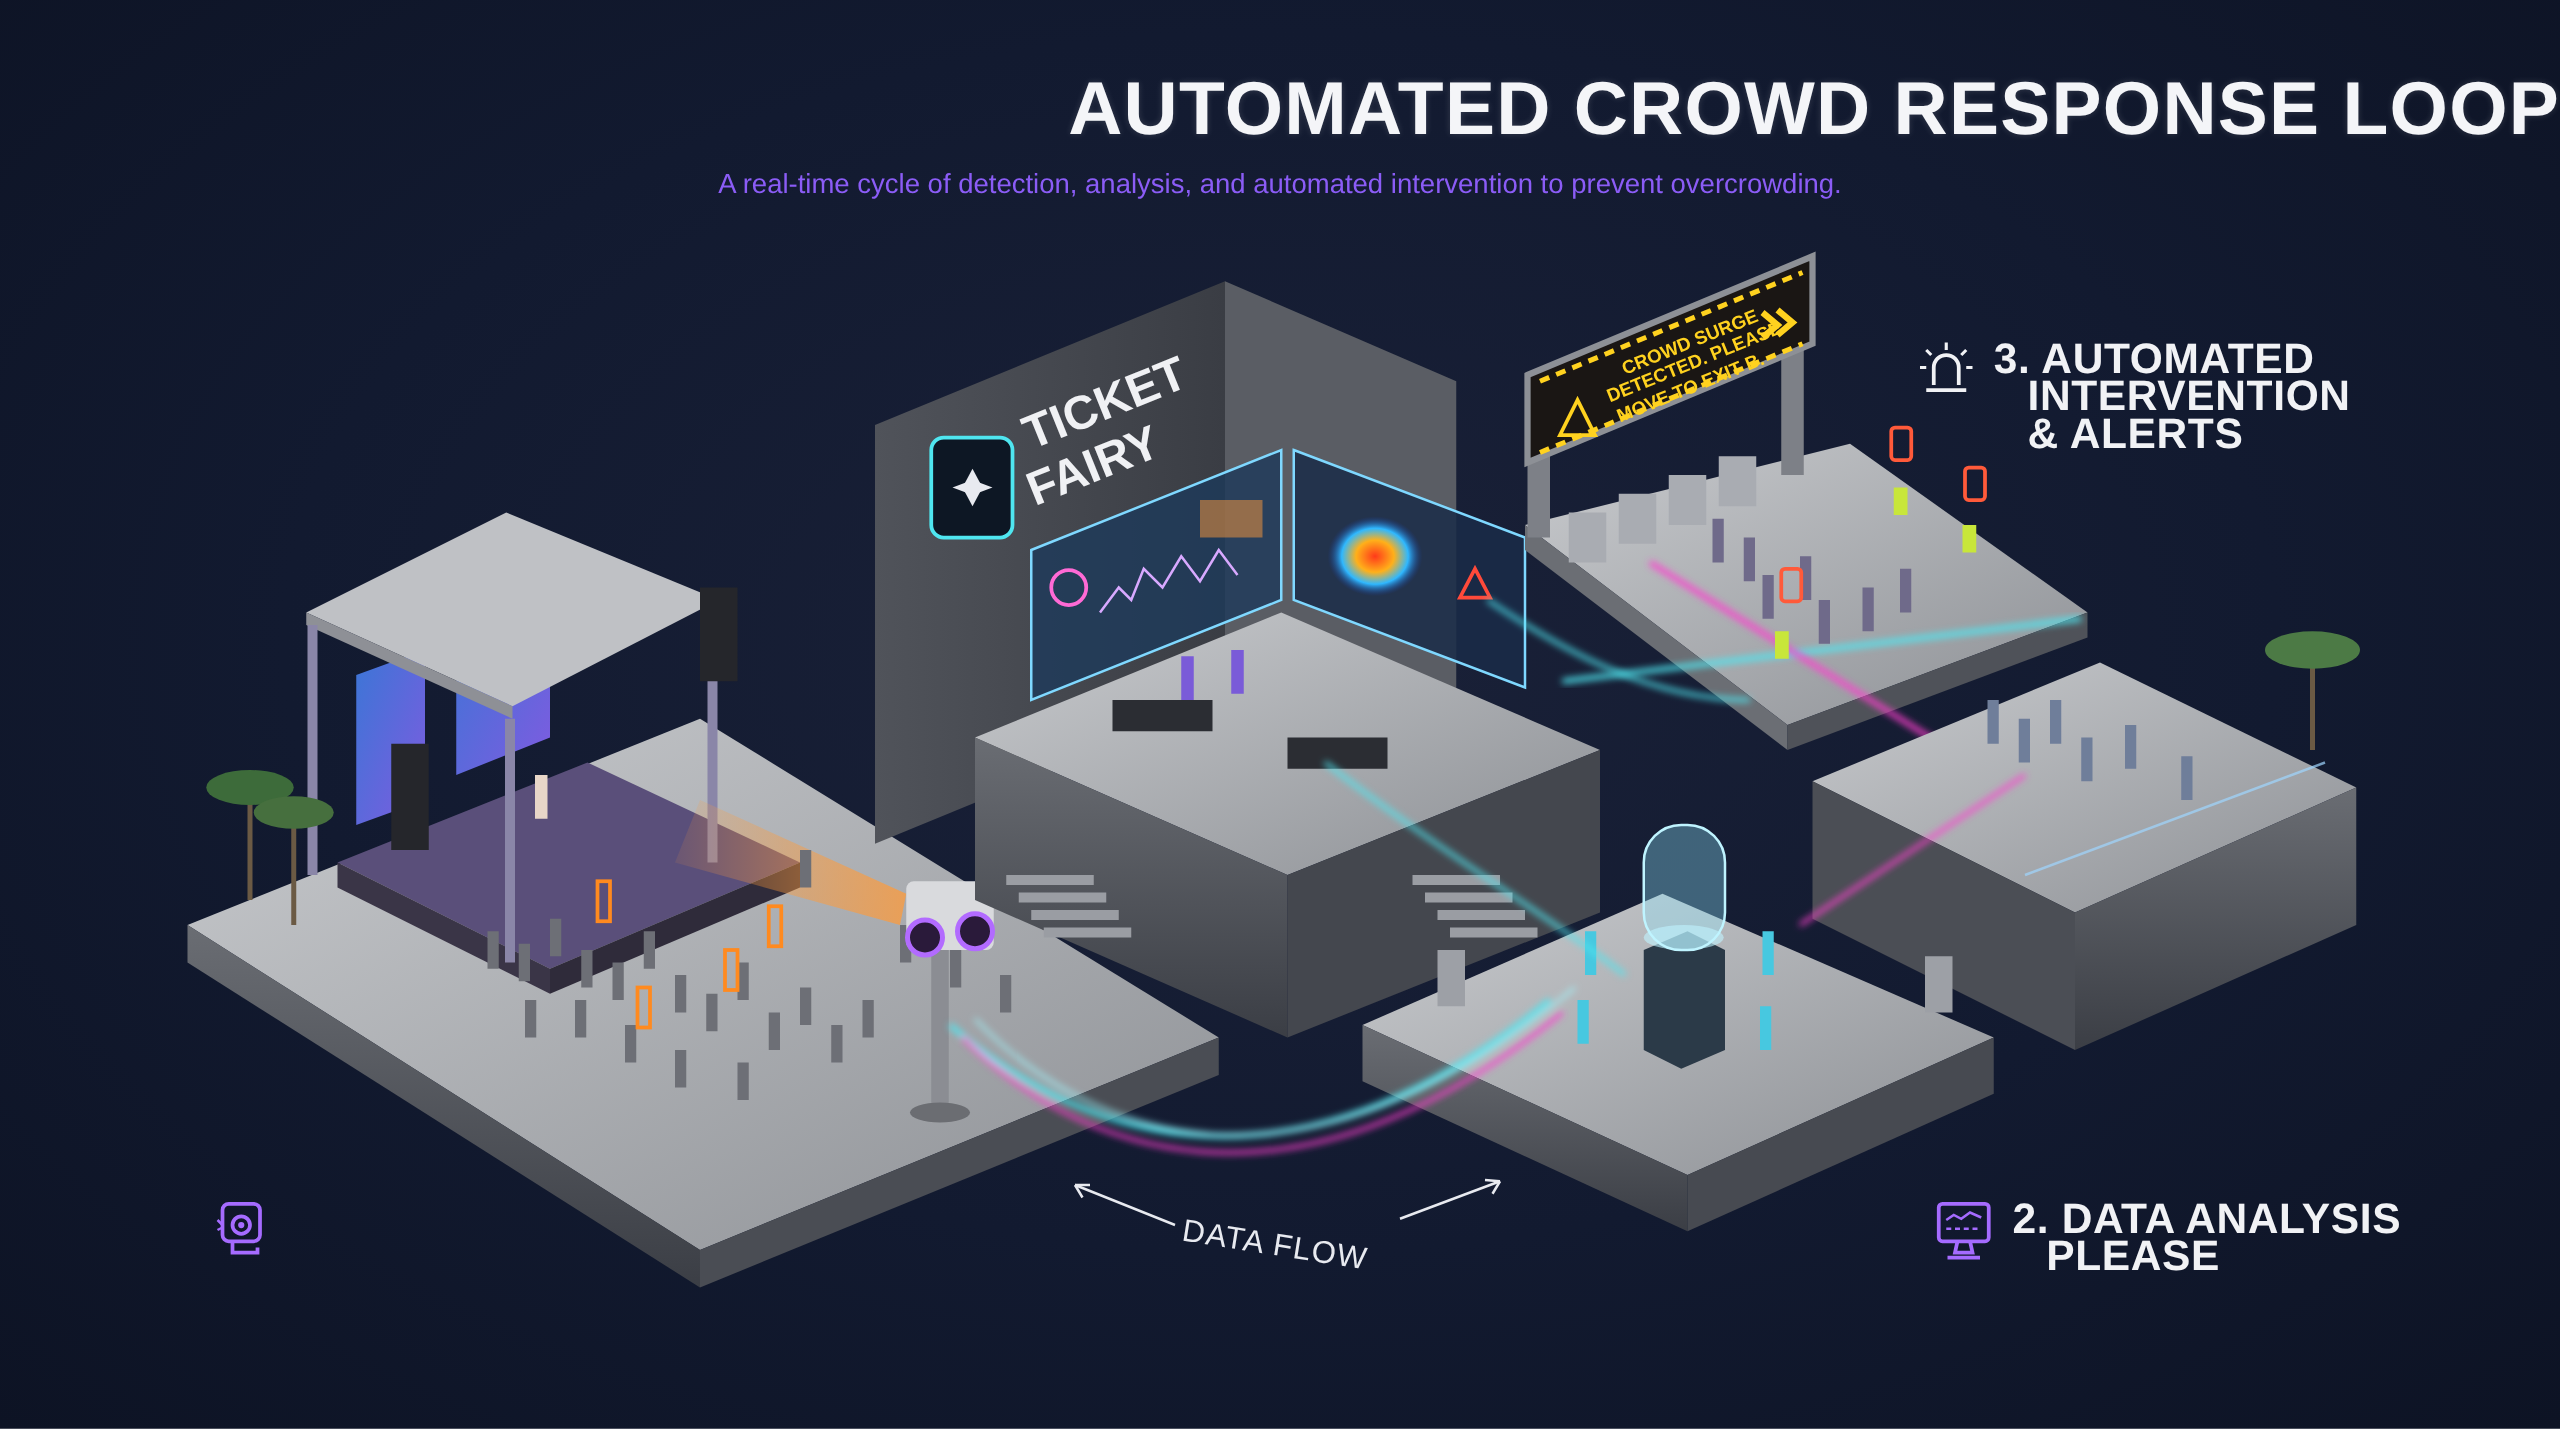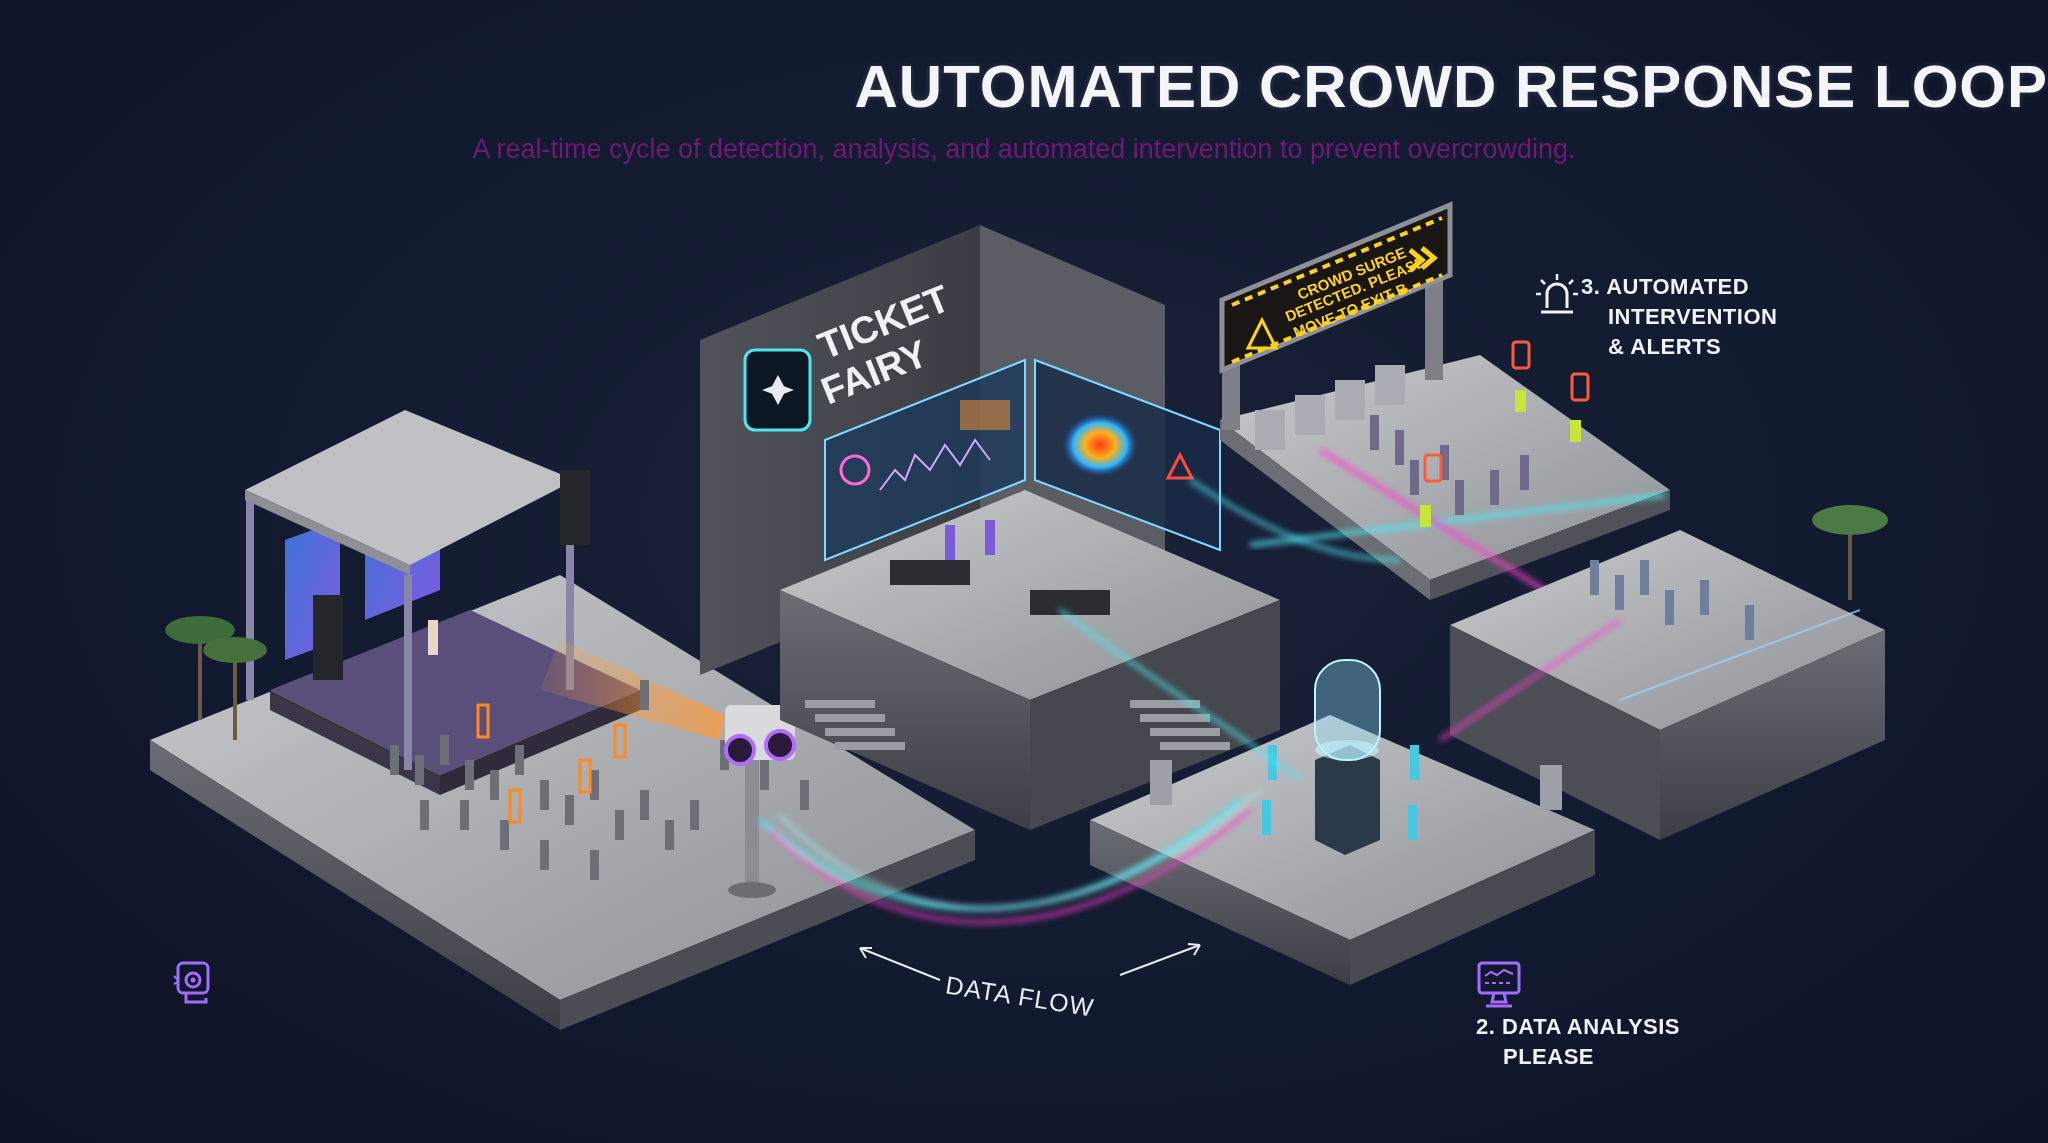--- a/index.html
+++ b/index.html
@@ -9,26 +9,26 @@
     font-family: "Liberation Sans", "DejaVu Sans", sans-serif;
     color:#fff; position:relative;
   }
   .title {
     position:absolute; left:0; right:0; top:52px; text-align:right;
     font-size:60px; font-weight:700; letter-spacing:1px; color:#f4f5f8;
     text-shadow: 0 0 6px rgba(255,255,255,0.15);
   }
   .subtitle {
     position:absolute; left:0; right:0; top:134px; text-align:center;
-    font-size:27px; color:#701a75;
+    font-size:22px; color:#8b5cf6;
   }
   .scene { position:absolute; left:0; top:0; width:2048px; height:1143px; }
   .label {
-    position:absolute; display:flex; align-items:flex-start; gap:2px;
-    font-weight:700; font-size:22px; line-height:30px; color:#f1f2f5; letter-spacing:0.5px;justify-content:center;
+    position:absolute; display:flex; align-items:flex-start; gap:16px;
+    font-weight:700; font-size:34px; line-height:30px; color:#f1f2f5; letter-spacing:0.5px;justify-content:center;
   }
   .label .num { display:inline-block; }
   .label .txt { display:flex; flex-direction:column; }
   .label .line2 { padding-left:27px; }
   .icon svg { display:block; }
   .flow-label {
     position:absolute; left:945px; top:982px; font-size:25px; color:#e8eaf0;
     transform: rotate(9deg); letter-spacing:1px;
   }
 </style>
@@ -290,21 +290,21 @@
     <svg width="42" height="50" viewBox="0 0 42 50">
         <rect x="6" y="3" width="30" height="30" rx="5" fill="none" stroke="#a56bff" stroke-width="3"></rect>
         <circle cx="21" cy="20" r="7" fill="none" stroke="#a56bff" stroke-width="3"></circle>
         <circle cx="21" cy="20" r="2.5" fill="#a56bff"></circle>
         <path d="M14 33 L14 42 L34 42 L34 38" fill="none" stroke="#a56bff" stroke-width="3"></path>
         <path d="M2 16 L6 20 M2 24 L6 22" stroke="#a56bff" stroke-width="2"></path>
       </svg>
   </span>
 </div>
 
-<div class="label" style="left:1476px; top:960px;flex-direction:column;">
+<div class="label" style="left:1548px; top:960px;">
   <span class="icon">
     <svg width="46" height="50" viewBox="0 0 46 50">
         <rect x="3" y="3" width="40" height="30" rx="3" fill="none" stroke="#a56bff" stroke-width="3"></rect>
         <path d="M9 16 L15 12 L21 15 L28 10 L37 14" fill="none" stroke="#a56bff" stroke-width="2"></path>
         <path d="M9 23 L37 23" stroke="#a56bff" stroke-width="2" stroke-dasharray="4 3"></path>
         <path d="M18 33 L16 42 L30 42 L28 33" fill="none" stroke="#a56bff" stroke-width="3"></path>
         <path d="M10 46 L36 46" stroke="#a56bff" stroke-width="3"></path>
       </svg>
   </span>
   <span class="txt">

